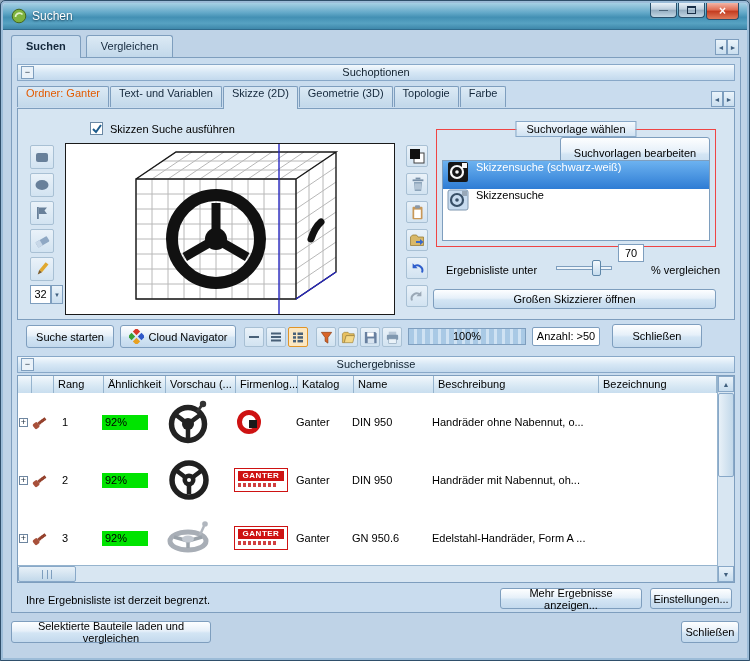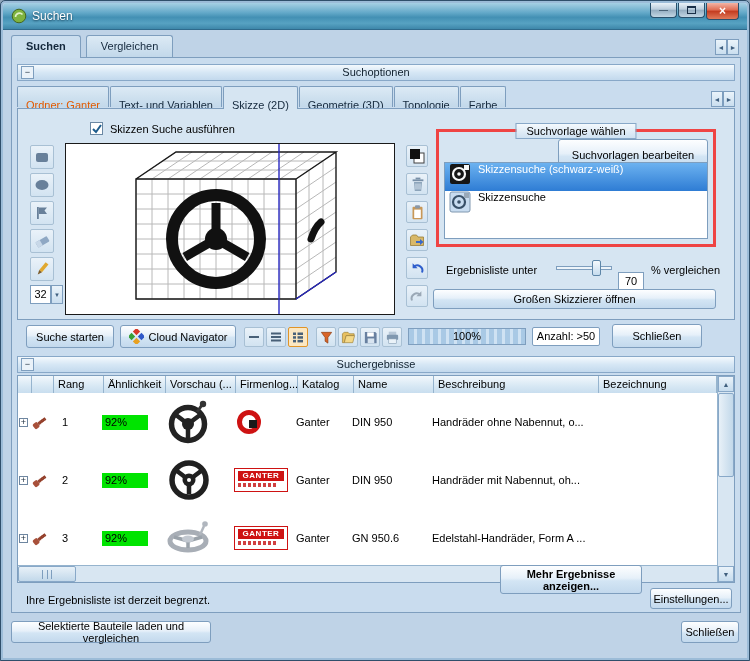--- a/index.html
+++ b/index.html
@@ -14,44 +14,44 @@
 .maxglyph{width:9px;height:8px;border:1px solid #1A3048;border-top-width:2px}
 .tabs{position:absolute;left:10px;top:34px;right:10px;height:22px}
 .tab{display:inline-block;height:22px;padding:4px 14px 0;margin-right:2px;border:1px solid #7E9EBE;border-bottom:none;border-radius:3px 3px 0 0;background:linear-gradient(180deg,#DCEAF5,#C2D8EA);color:#14283C;cursor:pointer;vertical-align:bottom}
 .tab.active{background:#CBDEEF;height:23px;position:relative;z-index:3;margin-bottom:-1px;font-weight:bold}
 .arrpair{position:absolute;right:0;top:4px}
 .arr{display:inline-block;width:12px;height:16px;border:1px solid #7E9EBE;background:linear-gradient(180deg,#EAF3FA,#CADEEF);font-size:7px;color:#406080;text-align:center;line-height:15px;cursor:pointer}
 #panel{position:absolute;left:10px;top:56px;width:730px;height:556px;background:#C9DCEE;border:1px solid #7E9EBE}
 .grpbar{position:absolute;left:5px;height:17px;width:718px;border:1px solid #88A8C8;background:linear-gradient(180deg,#F4F9FD,#D6E7F5 50%,#C3D9ED);text-align:center;color:#10202E;line-height:15px}
 .colbtn{position:absolute;left:3px;top:1px;width:13px;height:13px;border:1px solid #7E9EBE;background:#EAF2F9;font-size:9px;line-height:10px;text-align:center;color:#234;cursor:pointer}
 .otabs{position:absolute;left:5px;top:28px;height:22px;width:718px}
-.otab{display:inline-block;height:21px;padding:12px 8px 0;margin-right:1px;border:1px solid #7E9EBE;border-bottom:none;border-radius:2px 2px 0 0;background:linear-gradient(180deg,#DCEAF5,#C2D8EA);color:#14283C;cursor:pointer;vertical-align:bottom}
+.otab{display:inline-block;height:21px;padding:0 8px 0;margin-right:1px;border:1px solid #7E9EBE;border-bottom:none;border-radius:2px 2px 0 0;background:linear-gradient(180deg,#DCEAF5,#C2D8EA);color:#14283C;cursor:pointer;vertical-align:bottom}
 .otab.active{background:#D6E5F2;height:23px;margin-bottom:-2px;position:relative;z-index:3}
 .otab.folder{color:#E25A00}
 #optcontent{position:absolute;left:5px;top:50px;width:718px;height:212px;background:#D6E5F2;border:1px solid #7E9EBE}
 .cbx{position:absolute;left:72px;top:13px;width:13px;height:13px;background:#fff;border:1px solid #6A88A4;cursor:pointer}
 .cbxlabel{position:absolute;left:92px;top:14px;color:#000}
 .toolcol .tbtn{position:absolute;left:12px;width:24px;height:24px;border:1px solid #A8C0D4;border-radius:2px;background:linear-gradient(180deg,#EAF2F9,#D2E3F1);display:flex;align-items:center;justify-content:center;cursor:pointer}
 .sizebox{position:absolute;left:12px;top:176px;width:21px;height:19px;border:1px solid #7E9EBE;background:#fff;text-align:center;line-height:17px;cursor:pointer}
 .sizearrow{position:absolute;left:33px;top:176px;width:12px;height:19px;border:1px solid #7E9EBE;background:linear-gradient(180deg,#EAF3FA,#CADEEF);font-size:6px;text-align:center;line-height:18px;color:#406080;cursor:pointer}
 #canvas{position:absolute;left:47px;top:34px;width:330px;height:172px;background:#fff;border:1px solid #1A1A1A;cursor:crosshair}
 .rtools .rbtn{position:absolute;left:388px;width:22px;height:22px;border:1px solid #A8C0D4;border-radius:2px;background:linear-gradient(180deg,#EAF2F9,#D2E3F1);display:flex;align-items:center;justify-content:center;cursor:pointer}
-#tplpanel{position:absolute;left:418px;top:20px;width:280px;height:118px;border:3px solid #ef4444}
+#tplpanel{position:absolute;left:418px;top:20px;width:280px;height:118px;border:1px solid #ef4444}
 .tplhead{position:absolute;top:-9px;left:50%;transform:translateX(-50%);padding:1px 10px;border:1px solid #88A8C8;background:linear-gradient(180deg,#F4F9FD,#D0E2F2);white-space:nowrap;z-index:2}
 .btn{border:1px solid #7E9EBE;border-radius:3px;background:linear-gradient(180deg,#FDFEFF,#E6F0F9 45%,#D3E5F4 55%,#C3D9ED);color:#000;text-align:center;cursor:pointer;display:flex;align-items:center;justify-content:center}
 #tpledit{position:absolute;right:5px;top:7px;width:150px;height:32px}
 #tpllist{position:absolute;left:5px;right:5px;top:30px;bottom:5px;background:#fff;border:1px solid #7E9EBE;overflow:hidden}
 .litem{height:28px;display:flex;padding:0 4px;cursor:pointer}
 .litem.sel{background:linear-gradient(180deg,#6CB2F0,#2E7CD4);color:#fff}
 .litem .licon{width:22px;height:22px;margin-right:7px;flex:none}
 .sliderlabel{position:absolute;left:428px;top:155px;width:106px;color:#000}
 #slider{position:absolute;left:538px;top:151px;width:56px;height:16px;cursor:pointer}
 .strack{position:absolute;left:0;right:0;top:6px;height:4px;border:1px solid #7E9EBE;background:#EDF4FA}
 .sthumb{position:absolute;top:0;left:36px;width:9px;height:16px;background:linear-gradient(180deg,#F4F9FD,#C6DCEE);border:1px solid #5E86A8;border-radius:2px}
-.valbox{position:absolute;left:600px;top:163px;width:26px;height:18px;border:1px solid #7E9EBE;background:#fff;text-align:center;line-height:16px}
+.valbox{position:absolute;left:600px;top:135px;width:26px;height:18px;border:1px solid #7E9EBE;background:#fff;text-align:center;line-height:16px}
 .suffix{position:absolute;left:633px;top:155px}
 #bigsketch{position:absolute;left:415px;top:180px;width:283px;height:20px}
 #btnstart{position:absolute;left:14px;top:267px;width:88px;height:23px}
 #btncloud{position:absolute;left:108px;top:267px;width:116px;height:23px}
 #btncloud svg{margin-right:5px}
 .vbtn{position:absolute;top:269px;width:20px;height:20px;border:1px solid #A8C0D4;border-radius:2px;background:linear-gradient(180deg,#EAF2F9,#D2E3F1);display:flex;align-items:center;justify-content:center;cursor:pointer}
 .vbtn.on{background:#FBE7C2;border-color:#E09428}
 .progress{position:absolute;left:396px;top:270px;width:118px;height:17px;border:1px solid #7E9EBE;background:repeating-linear-gradient(90deg,#A9C9E5 0 5px,#CFE2F3 5px 8px)}
 .progress span{position:absolute;inset:0;text-align:center;line-height:15px;color:#000}
 .countbox{position:absolute;left:520px;top:269px;width:68px;height:19px;border:1px solid #7E9EBE;border-radius:2px;background:#fff;text-align:center;line-height:17px;cursor:text}
@@ -67,21 +67,21 @@
 .glogo{width:54px;height:24px;border:1px solid #CE1212;background:#fff;padding:2px 3px}
 .gband{background:#CE1212;color:#fff;font-size:8px;font-weight:bold;text-align:center;line-height:10px;height:10px;letter-spacing:.5px}
 .gfine{margin-top:2px;height:4px;width:85%;background:repeating-linear-gradient(90deg,#D04040 0 3px,transparent 3px 5px)}
 .vscroll{position:absolute;right:0;top:0;bottom:0;width:17px;background:#D8E6F2;border-left:1px solid #96B4CE}
 .sbtn{position:absolute;left:0;width:16px;height:16px;border:1px solid #88A8C8;background:linear-gradient(180deg,#EAF3FA,#C6DCEE);font-size:7px;color:#40607E;text-align:center;line-height:15px;cursor:pointer}
 .vthumb{position:absolute;left:0;top:17px;width:16px;height:84px;border:1px solid #88A8C8;border-radius:2px;background:linear-gradient(90deg,#E8F1F8,#C2D8EA);cursor:grab}
 .hscroll{position:absolute;left:0;bottom:0;right:17px;height:17px;background:#D8E6F2;border-top:1px solid #96B4CE}
 .hthumb{position:absolute;left:0;top:0;width:58px;height:16px;border:1px solid #88A8C8;border-radius:2px;background:linear-gradient(180deg,#E8F1F8,#C2D8EA);cursor:grab;display:flex;align-items:center;justify-content:center}
 .grip{width:10px;height:9px;border-left:1px solid #7E9EBE;border-right:1px solid #7E9EBE;background:linear-gradient(90deg,transparent 4px,#7E9EBE 4px,#7E9EBE 5px,transparent 5px)}
 .note{position:absolute;left:14px;top:536px;color:#000}
-#btnmore{position:absolute;left:488px;top:507px;width:142px;height:29px;font-weight:bold}
+#btnmore{position:absolute;left:488px;top:530px;width:142px;height:21px;font-weight:normal}
 #btnsettings{position:absolute;left:638px;top:530px;width:82px;height:21px}
 #btnload{position:absolute;left:10px;top:620px;width:200px;height:22px}
 #btnclose2{position:absolute;right:10px;top:620px;width:58px;height:22px}
 </style>
 </head>
 <body>
 
 <div id="win">
 
   <div class="titlebar">

